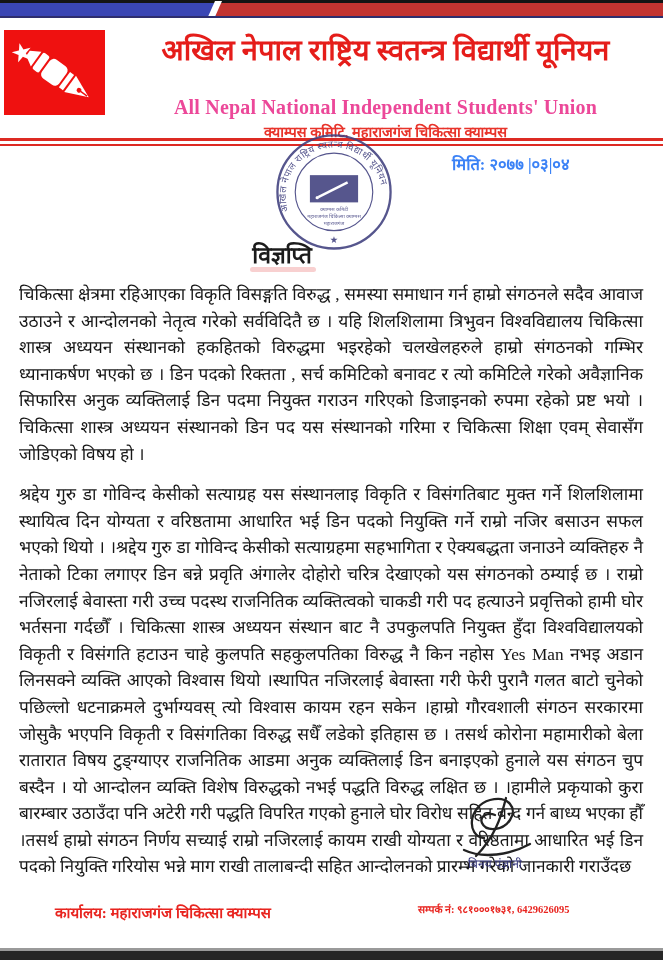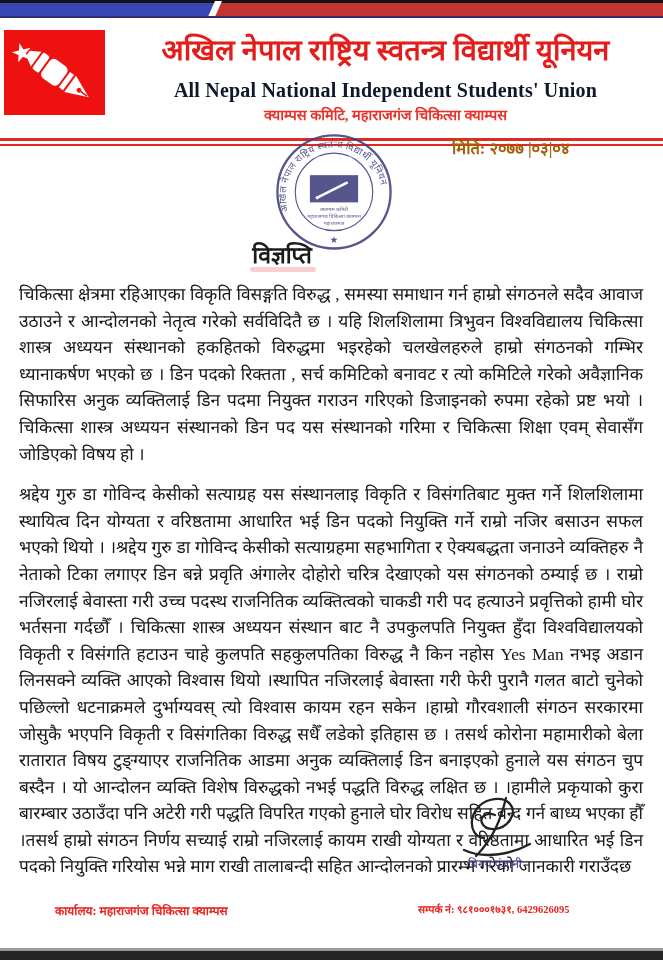--- a/index.html
+++ b/index.html
@@ -11,39 +11,39 @@
   
   .top-black{position:absolute;left:0;top:0;width:100%;height:3px;background:#141414;}
   .top-bar{position:absolute;left:0;top:3px;width:100%;height:13px;background:#c23431;}
   .top-bar-blue{position:absolute;left:0;top:0;width:216px;height:13px;background:#3a46b4;}
   .top-bar-slash{position:absolute;left:211px;top:-2px;width:7px;height:18px;background:#ffffff;transform:skewX(-24deg);}
   .top-navy-line{position:absolute;left:0;top:16px;width:100%;height:2px;background:#2e2e6e;}
   
   .flag{position:absolute;left:4px;top:30px;width:101px;height:85px;}
   .header-text{position:absolute;left:108px;top:30px;width:555px;text-align:center;}
   .org-title{font-size:29px;font-weight:bold;color:#e51d1a;line-height:40px;white-space:nowrap;}
-  .org-title-en{font-size:20px;font-weight:bold;color:#0f172a;line-height:26px;margin-top:7px;letter-spacing:.2px;}
+  .org-title-en{font-size:20px;font-weight:bold;color:#ec4899;line-height:26px;margin-top:24px;letter-spacing:.2px;}
   .committee{font-size:14.5px;font-weight:bold;color:#e8332a;line-height:18px;margin-top:3px;text-align:center;}
   .rule1{position:absolute;left:0;top:138px;width:100%;height:3px;background:#dd2a23;}
   .rule2{position:absolute;left:0;top:144px;width:100%;height:2px;background:#dd2a23;}
-  .date{position:absolute;left:452px;top:136px;font-size:16.5px;font-weight:bold;color:#a16207;}
+  .date{position:absolute;left:452px;top:152px;font-size:16.5px;font-weight:bold;color:#3b82f6;}
   .stamp{position:absolute;left:268px;top:131px;width:132px;height:126px;opacity:.88;}
   
   .notice-heading{position:absolute;left:0;top:238px;width:564px;text-align:center;
     font-size:23px;font-weight:bold;color:#1b1b1b;}
   .heading-underline{position:absolute;left:250px;top:267px;width:66px;height:5px;
     background:rgba(236,120,120,.35);border-radius:3px;}
   .body-text{position:absolute;left:5px;top:268px;width:652px;
     font-size:17.3px;line-height:26.6px;color:#161616;text-align:justify;}
   .body-text p{margin:14px;}
   
   .sig-scribble{position:absolute;left:448px;top:788px;width:92px;height:72px;}
   .sig-block{position:absolute;left:410px;top:852px;width:170px;text-align:center;
     color:#2f3076;font-size:12px;line-height:25px;}
-  .footer-office{position:absolute;left:55px;top:902px;font-size:12px;font-weight:bold;color:#e8241f;}
+  .footer-office{position:absolute;left:55px;top:902px;font-size:15px;font-weight:bold;color:#e8241f;}
   .footer-contact{position:absolute;left:418px;top:902px;font-size:10.5px;font-weight:bold;color:#e8241f;}
   .bottom-bar{position:absolute;left:0;top:948px;width:100%;height:12px;background:#262626;border-top:3px solid #9a9a9a;box-sizing:border-box;}
 </style>
 </head>
 <body>
 
 <div class="page">
 
   <div class="top-black"></div>
   <div class="top-bar">

